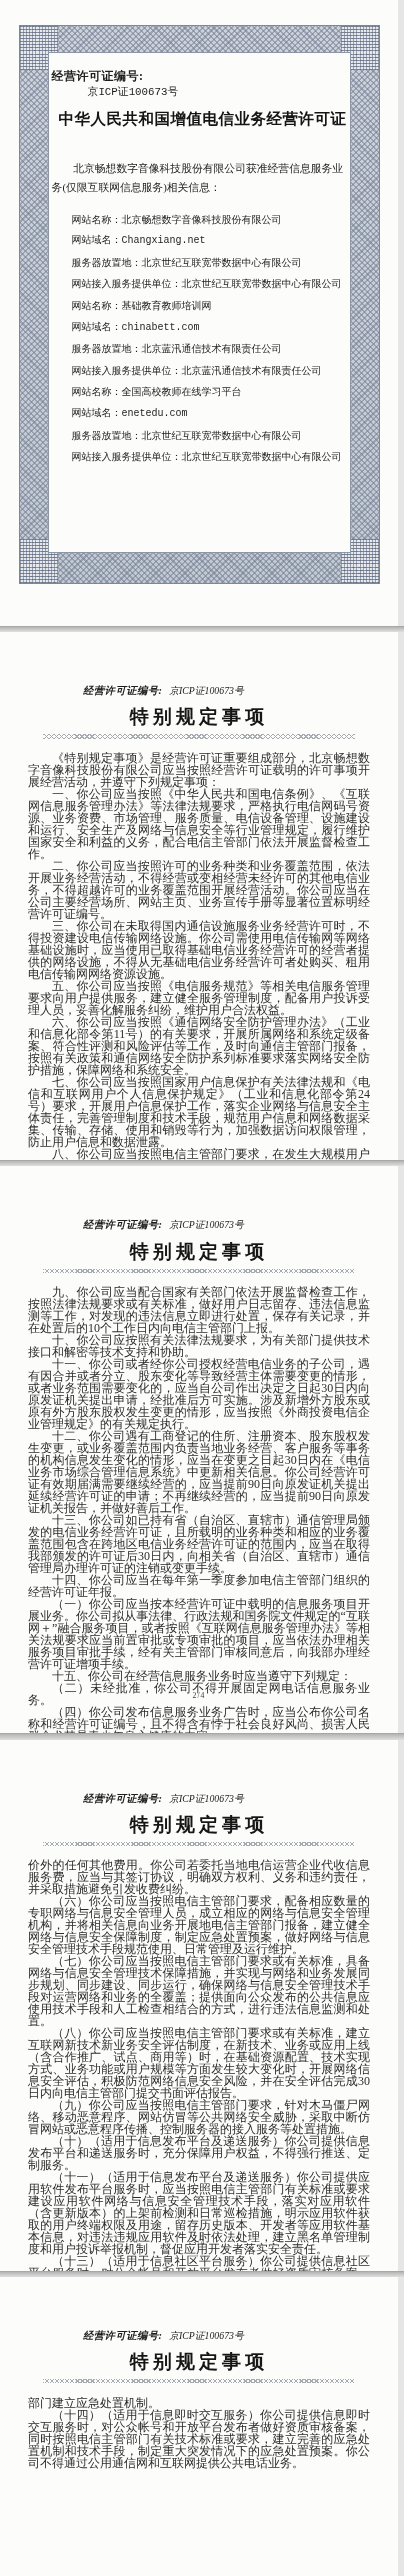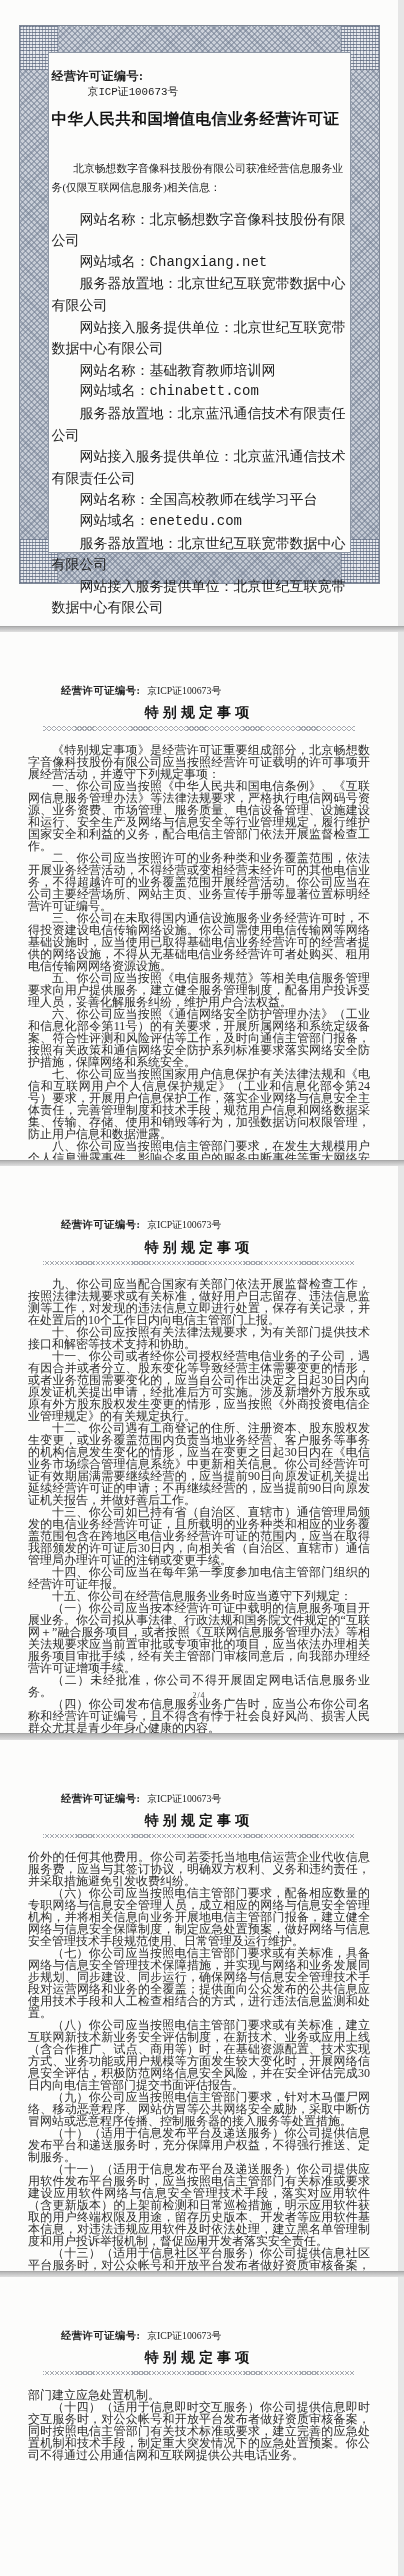--- a/index.html
+++ b/index.html
@@ -22,32 +22,32 @@
   .cert-corner{position:absolute;width:38px;height:44px;
     background:
       repeating-linear-gradient(90deg, rgba(90,102,124,.55) 0 1px, rgba(255,255,255,0) 1px 3.1px),
       repeating-linear-gradient(0deg, rgba(90,102,124,.55) 0 1px, rgba(236,238,242,.9) 1px 3.1px);}
   .cc-tl{left:0;top:0;} .cc-tr{right:0;top:0;} .cc-bl{left:0;bottom:0;} .cc-br{right:0;bottom:0;}
   .cert-inner{position:absolute;left:28px;right:28px;top:26px;bottom:30px;background:#fcfcfb;
     border:0.5px solid #8d96a4;padding:15.5px 3.1px 0 3.1px;box-sizing:border-box;}
   .cert-license-label{font-size:12px;font-weight:600;color:#1e1e1e;letter-spacing:0.5px;line-height:15.5px;}
   .cert-license-number{font-size:10.8px;color:#1c1c1c;line-height:16.5px;margin-left:36px;
     font-family:"Liberation Mono","DejaVu Sans Mono",monospace;}
-  .cert-title{font-size:15.5px;font-weight:700;letter-spacing:0.5px;text-align:left;margin-top:8.2px;color:#151515;}
+  .cert-title{font-size:15.5px;font-weight:700;letter-spacing:0.5px;text-align:right;margin-top:8.2px;color:#151515;}
   .cert-subtitle{font-size:14px;font-weight:700;text-align:center;margin-top:5.2px;color:#151515;}
   .cert-intro{font-size:10.8px;line-height:19.6px;margin-top:29px;text-indent:2em;color:#1d1d1d;}
   .cert-fields{margin-top:5.2px;}
-  .cert-field{font-size:14px;line-height:21.6px;text-indent:2em;color:#1d1d1d;margin:0;}
+  .cert-field{font-size:10px;line-height:21.6px;text-indent:2em;color:#1d1d1d;margin:0;}
   .latin{font-family:"Liberation Mono","DejaVu Sans Mono",monospace;}
 
   
-  .prov-header{padding:52px 0 0 61px;font-size:10.3px;}
+  .prov-header{padding:52px 0 0 83px;font-size:10.3px;font-style:italic;}
   .prov-license-label{font-weight:600;color:#1e1e1e;letter-spacing:0.5px;}
   .prov-license-number{font-size:9.8px;color:#1c1c1c;margin-left:4.1px;}
-  .prov-title{font-size:14px;font-weight:700;letter-spacing:4.1px;text-align:center;margin-top:6.2px;color:#161616;}
+  .prov-title{font-size:19px;font-weight:700;letter-spacing:4.1px;text-align:center;margin-top:6.2px;color:#161616;}
   .title-underline{width:312px;height:4.1px;margin:4.1px auto 0;opacity:.75;
     background:
       repeating-linear-gradient(45deg,#8a8f99 0 1px, rgba(255,255,255,0) 1px 3.6px),
       repeating-linear-gradient(135deg,#8a8f99 0 1px, rgba(255,255,255,0) 1px 3.6px);}
   .prov-body{padding:13.4px 28px 0 28px;}
   .prov-body p{margin:0;font-size:12px;line-height:12px;text-align:justify;text-indent:2em;color:#2b2b2b;}
   .prov-body p.cont{text-indent:0;}
   .page-no{position:absolute;left:0;right:0;text-align:center;font-size:7.7px;color:#3a3a3a;letter-spacing:1px;}
   .pn2{bottom:33px;} .pn3{bottom:33px;} .pn4{bottom:24px;}
 </style>
@@ -114,22 +114,22 @@
   </div>
   <div class="prov-title">特别规定事项</div>
   <div class="title-underline"></div>
   <div class="prov-body">
     <p>九、你公司应当配合国家有关部门依法开展监督检查工作，按照法律法规要求或有关标准，做好用户日志留存、违法信息监测等工作，对发现的违法信息立即进行处置，保存有关记录，并在处置后的10个工作日内向电信主管部门上报。</p>
     <p>十、你公司应按照有关法律法规要求，为有关部门提供技术接口和解密等技术支持和协助。</p>
     <p>十一、你公司或者经你公司授权经营电信业务的子公司，遇有因合并或者分立、股东变化等导致经营主体需要变更的情形，或者业务范围需要变化的，应当自公司作出决定之日起30日内向原发证机关提出申请，经批准后方可实施。涉及新增外方股东或原有外方股东股权发生变更的情形，应当按照《外商投资电信企业管理规定》的有关规定执行。</p>
     <p>十二、你公司遇有工商登记的住所、注册资本、股东股权发生变更，或业务覆盖范围内负责当地业务经营、客户服务等事务的机构信息发生变化的情形，应当在变更之日起30日内在《电信业务市场综合管理信息系统》中更新相关信息。你公司经营许可证有效期届满需要继续经营的，应当提前90日向原发证机关提出延续经营许可证的申请；不再继续经营的，应当提前90日向原发证机关报告，并做好善后工作。</p>
     <p>十三、你公司如已持有省（自治区、直辖市）通信管理局颁发的电信业务经营许可证，且所载明的业务种类和相应的业务覆盖范围包含在跨地区电信业务经营许可证的范围内，应当在取得我部颁发的许可证后30日内，向相关省（自治区、直辖市）通信管理局办理许可证的注销或变更手续。</p>
     <p>十四、你公司应当在每年第一季度参加电信主管部门组织的经营许可证年报。</p>
+    <p>（一）你公司应当按本经营许可证中载明的信息服务项目开展业务。你公司拟从事法律、行政法规和国务院文件规定的“互联网＋”融合服务项目，或者按照《互联网信息服务管理办法》等相关法规要求应当前置审批或专项审批的项目，应当依法办理相关服务项目审批手续，经有关主管部门审核同意后，向我部办理经营许可证增项手续。</p>
     <p>十五、你公司在经营信息服务业务时应当遵守下列规定：</p>
-    <p>（一）你公司应当按本经营许可证中载明的信息服务项目开展业务。你公司拟从事法律、行政法规和国务院文件规定的“互联网＋”融合服务项目，或者按照《互联网信息服务管理办法》等相关法规要求应当前置审批或专项审批的项目，应当依法办理相关服务项目审批手续，经有关主管部门审核同意后，向我部办理经营许可证增项手续。</p>
     <p>（二）未经批准，你公司不得开展固定网电话信息服务业务。</p>
     <p>（四）你公司发布信息服务业务广告时，应当公布你公司名称和经营许可证编号，且不得含有悖于社会良好风尚、损害人民群众尤其是青少年身心健康的内容。</p>
     <p>（三）你公司制作、复制、发布、传播《互联网信息服务管理办法》第十五条所列内容，不得提供虚假信息诱导、欺骗用户。</p>
     <p>（五）你公司向用户收费应当做到准确、合理，不得向用户收取信息服务项目中明码标</p>
   </div>
   <div class="page-no pn3">2/4</div>
 </div>
 
 <div class="sep"></div>
 

